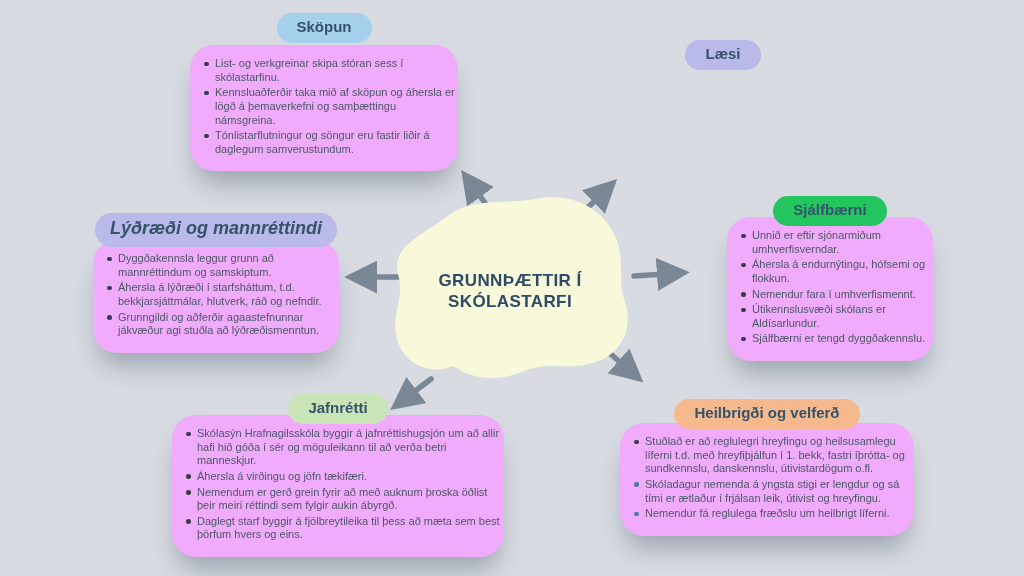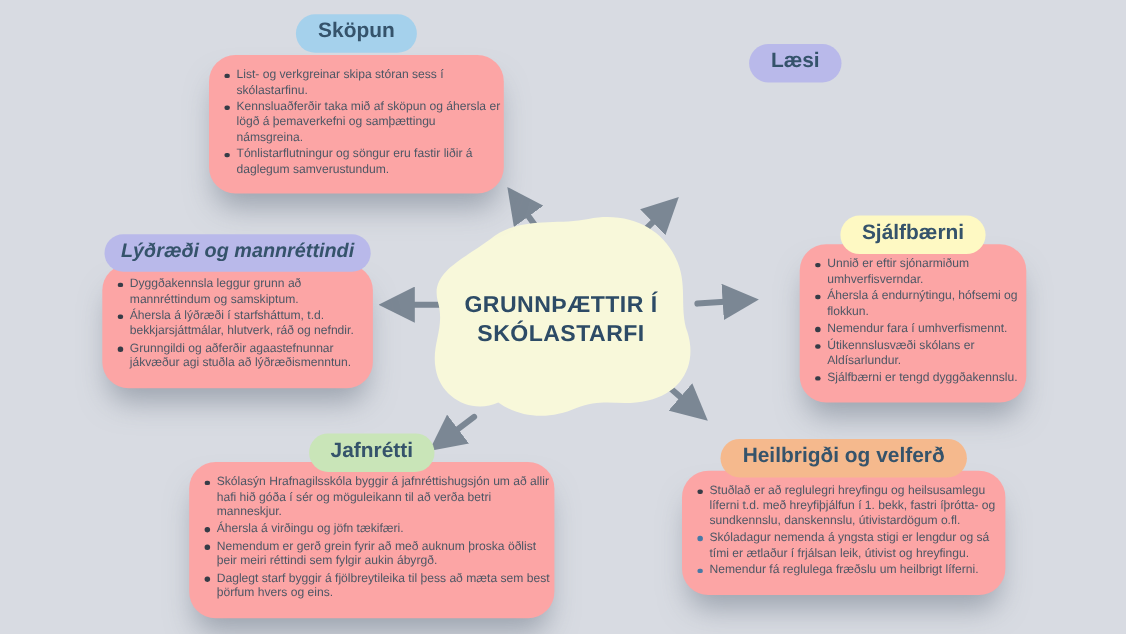--- a/index.html
+++ b/index.html
@@ -9,34 +9,34 @@
     font-family:"Liberation Sans","DejaVu Sans",sans-serif;
   }
   .arrows{position:absolute;left:0;top:0;z-index:1;pointer-events:none;}
   .arrows line{stroke:#7b8794;stroke-width:5.5;stroke-linecap:round;}
 
   .blob-wrap{position:absolute;left:383px;top:190px;width:254px;height:202px;z-index:2;}
   .blob-wrap svg{position:absolute;left:0;top:0;}
   .center-title{
     position:absolute;left:22px;top:0;width:210px;height:100%;
     display:flex;align-items:center;justify-content:center;text-align:center;
-    font-size:21px;font-weight:bold;color:#2d4b66;letter-spacing:.4px;
+    font-size:17px;font-weight:bold;color:#2d4b66;letter-spacing:.4px;
     line-height:1.25;
   }
 
   .node{position:absolute;z-index:3;}
   .pill{
     position:relative;z-index:2;display:table;margin:0 auto;
     padding:5px 20px 8px;border-radius:22px;white-space:nowrap;
-    font-size:19px;font-weight:bold;color:#35536b;
+    font-size:15px;font-weight:bold;color:#35536b;
   }
   .pill-sm{font-size:18px;padding:5px 15px 8px;font-style:italic;}
   .card{
     position:relative;z-index:1;margin-top:-6px;
-    background:#fca5a5;border-radius:24px;
+    background:#f0abfc;border-radius:24px;
     padding:12px 2px 13px 8px;
     box-shadow:0 18px 26px -6px rgba(108,118,133,.55);
   }
   .card ul{margin:0;padding:0 0 0 17px;list-style:none;}
   .card li{
     position:relative;margin:0 0 2px 0;
     font-size:11px;line-height:1.24;color:#4d5765;
   }
   .card li::before{
     content:"";position:absolute;left:-11px;top:4.5px;
@@ -77,21 +77,21 @@
         <li>Tónlistarflutningur og söngur eru fastir liðir á daglegum samverustundum.</li>
       </ul>
   </div>
 </div>
 
 <div class="node" style="left:618px;top:40px;width:210px;">
   <div class="pill" style="background-color: rgb(185, 185, 234);">Læsi</div>
 </div>
 
 <div class="node" style="left:727px;top:196px;width:206px;">
-  <div class="pill" style="background-color: #fef9c3;">Sjálfbærni</div>
+  <div class="pill" style="background-color: #22c55e;">Sjálfbærni</div>
   <div class="card" style="margin-top:-9px;">
     <ul>
         <li>Unnið er eftir sjónarmiðum umhverfisverndar.</li>
         <li>Áhersla á endurnýtingu, hófsemi og flokkun.</li>
         <li>Nemendur fara í umhverfismennt.</li>
         <li>Útikennslusvæði skólans er Aldísarlundur.</li>
         <li>Sjálfbærni er tengd dyggðakennslu.</li>
       </ul>
   </div>
 </div>

